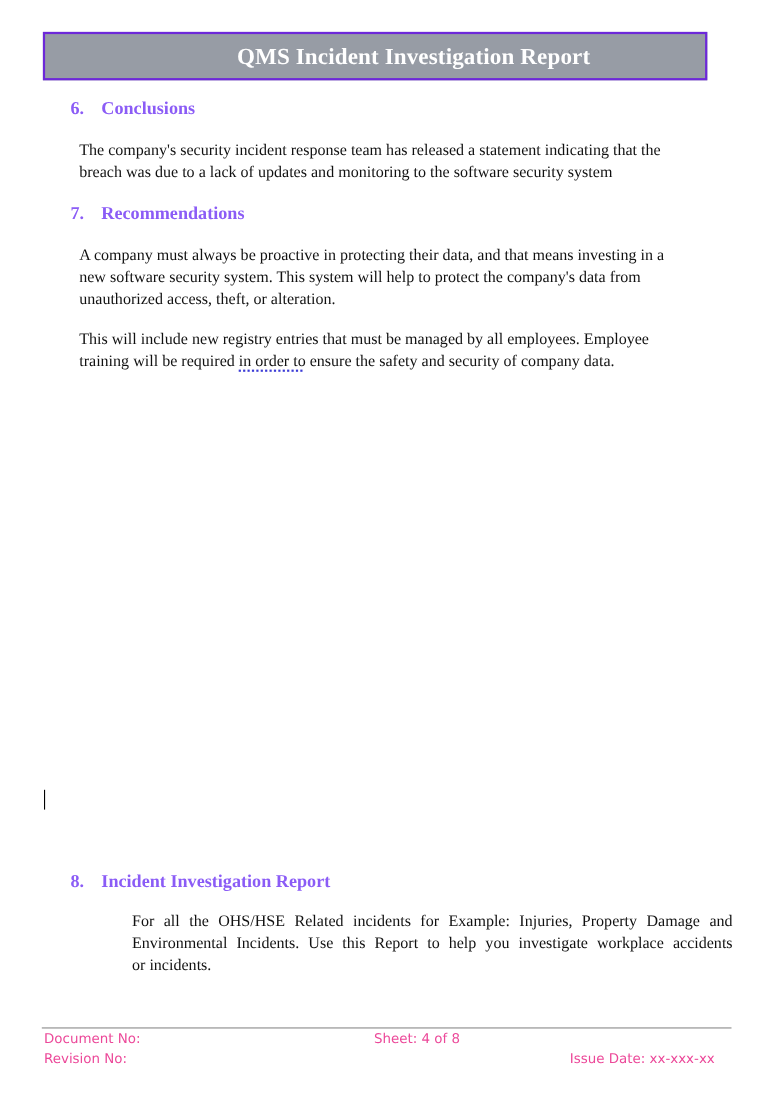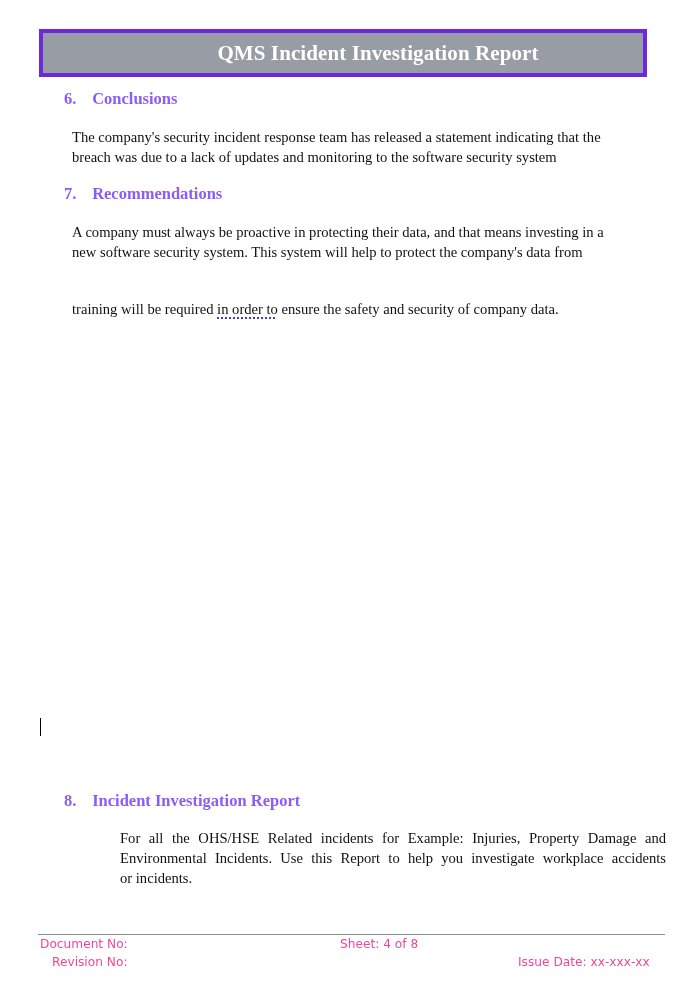--- a/index.html
+++ b/index.html
@@ -15,21 +15,21 @@
       font-family: "DejaVu Serif", "Liberation Serif", serif;
       color: #111111;
     }
     .banner {
       position: absolute;
       left: 39px;
       top: 29px;
       width: 600px;
       height: 40px;
       background: #979ca5;
-      border: 4px solid #6d28d9;
+      border: 2px solid #6d28d9;
       box-sizing: content-box;
       display: flex;
       align-items: center;
       justify-content: center;
     }
     .banner-title {
       color: #ffffff;
       font-family: "Liberation Serif", "DejaVu Serif", serif;
       font-weight: bold;
       font-size: 21px;
@@ -118,34 +118,36 @@
   <span class="line">breach was due to a lack of updates and monitoring to the software security system</span>
 </p>
 
 <div class="heading" style="top:184px;">
   <span class="num">7.</span>
   <span>Recommendations</span>
 </div>
 <p class="para" style="top:222px;">
   <span class="line">A company must always be proactive in protecting their data, and that means investing in a</span>
   <span class="line">new software security system. This system will help to protect the company's data from</span>
+  <span class="line">unauthorized access, theft, or alteration.</span>
 </p>
 <p class="para" style="top:299px;">
+  <span class="line">This will include new registry entries that must be managed by all employees. Employee</span>
   <span class="line"><span>training will be required </span><span class="grammar-mark">in order to</span><span> ensure the safety and security of company data.</span></span>
 </p>
 
 <div class="cursor"></div>
 
 <div class="heading" style="top:791px;">
   <span class="num">8.</span>
   <span>Incident Investigation Report</span>
 </div>
 <p class="para indented justified" style="top:828px;">
   <span class="line full">For all the OHS/HSE Related incidents for Example: Injuries, Property Damage and</span>
   <span class="line full">Environmental Incidents. Use this Report to help you investigate workplace accidents</span>
   <span class="line">or incidents.</span>
 </p>
 
 <div class="footer-line"></div>
 <div class="footer-text" style="left:40px; top:937px;">Document No:</div>
-<div class="footer-text" style="left:52px; top:955px;">Revision No:</div>
+<div class="footer-text" style="left:40px; top:955px;">Revision No:</div>
 <div class="footer-text" style="left:340px; top:937px;">Sheet: 4 of 8</div>
 <div class="footer-text" style="left:518px; top:955px;">Issue Date: xx-xxx-xx</div>
 
 </body></html>

